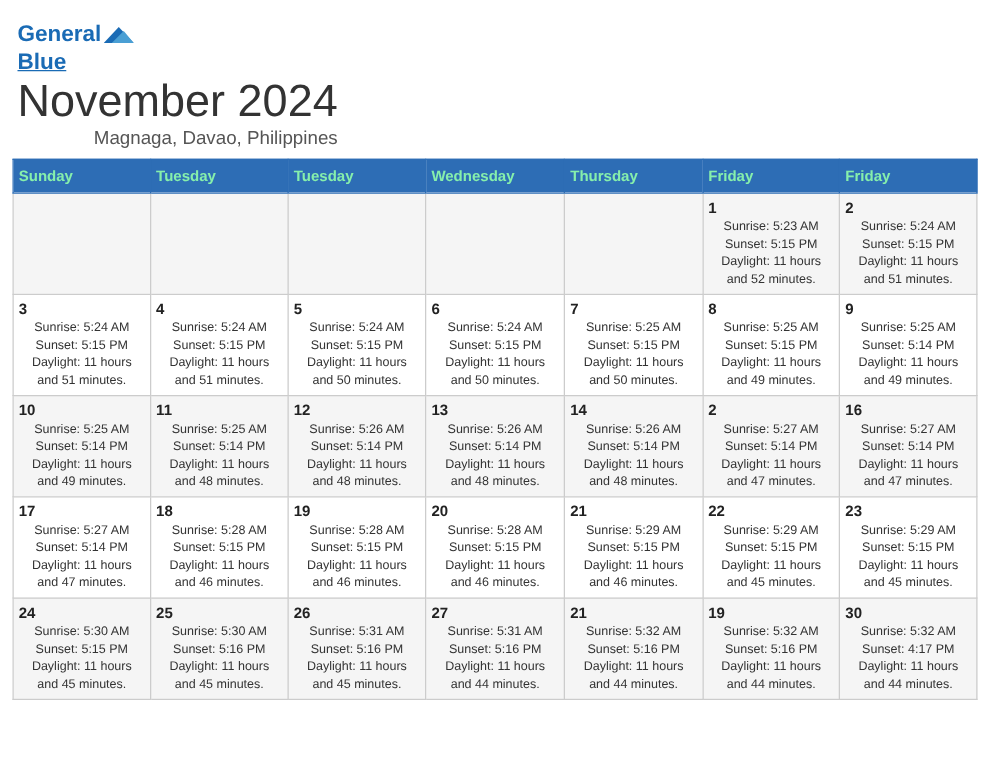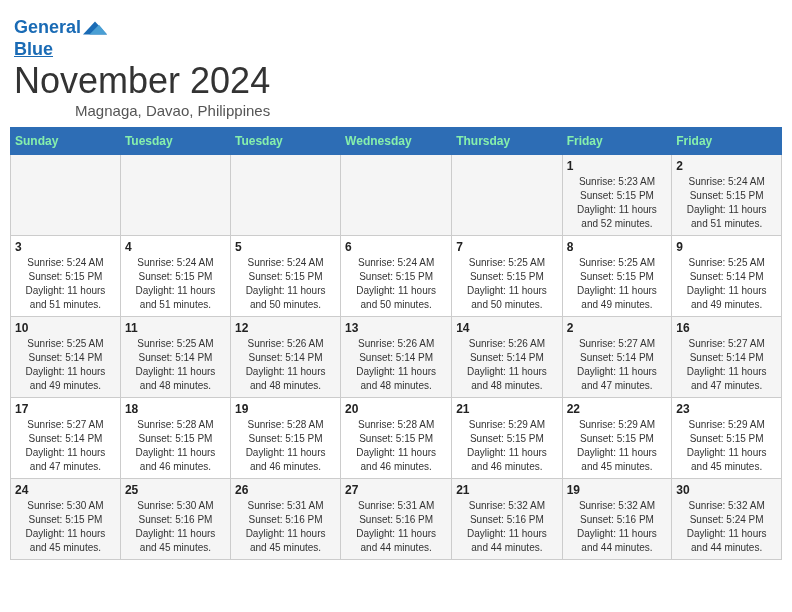--- a/index.html
+++ b/index.html
@@ -254,17 +254,17 @@
         <td>
           <span class="day-num">21</span>
           <div class="day-info"><span>Sunrise: 5:32 AM</span><br><span>Sunset: 5:16 PM</span><br><span>Daylight: 11 hours</span><br><span>and 44 minutes.</span></div>
         </td>
         <td>
           <span class="day-num">19</span>
           <div class="day-info"><span>Sunrise: 5:32 AM</span><br><span>Sunset: 5:16 PM</span><br><span>Daylight: 11 hours</span><br><span>and 44 minutes.</span></div>
         </td>
         <td>
           <span class="day-num">30</span>
-          <div class="day-info"><span>Sunrise: 5:32 AM</span><br><span>Sunset: 5:24 PM</span><br><span>Daylight: 11 hours</span><br><span>and 44 minutes.</span></div>
+          <div class="day-info"><span>Sunrise: 5:32 AM</span><br><span>Sunset: 4:17 PM</span><br><span>Daylight: 11 hours</span><br><span>and 44 minutes.</span></div>
         </td>
       </tr>
     </tbody>
 </table>
 
 </body></html>

